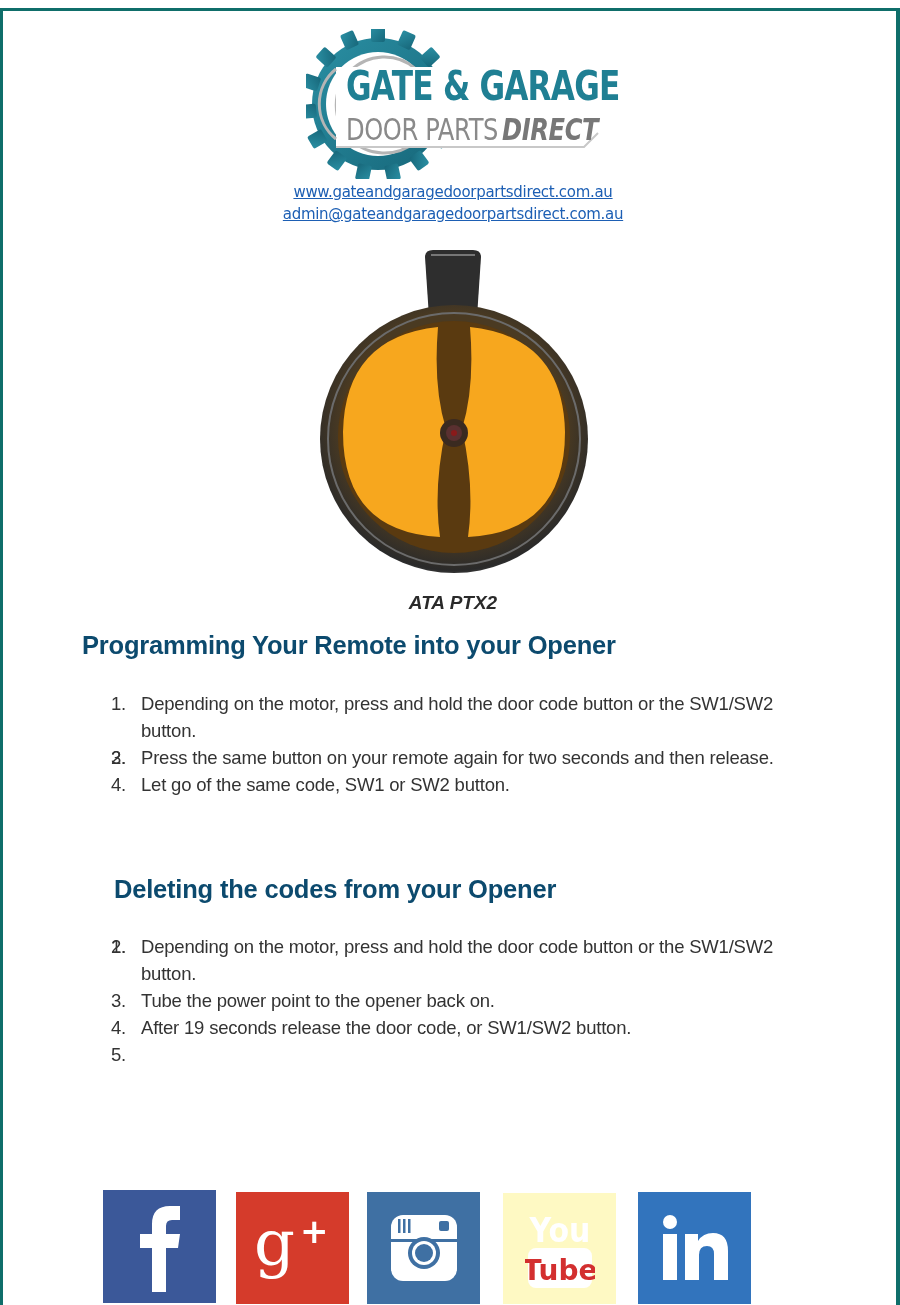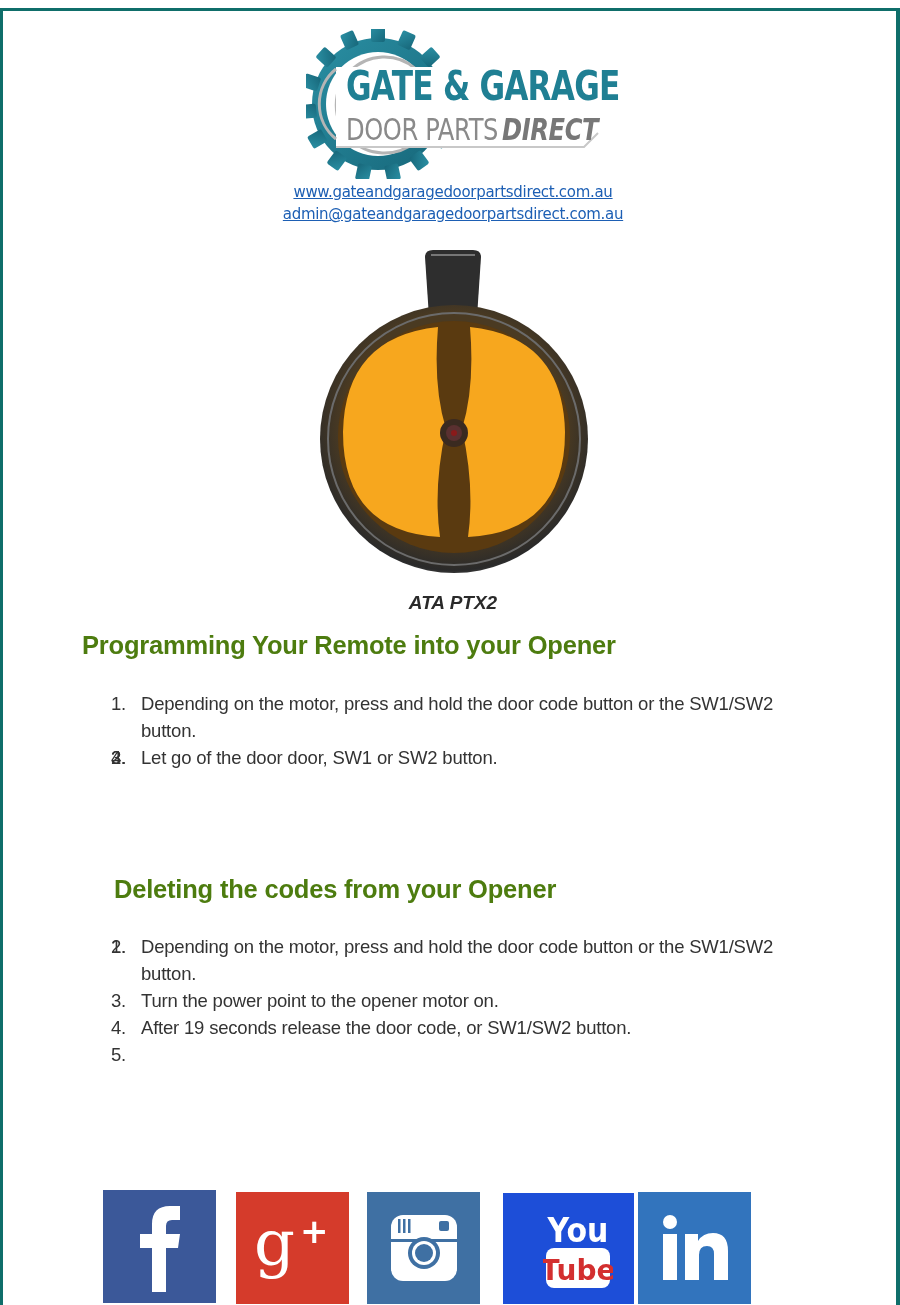--- a/index.html
+++ b/index.html
@@ -11,33 +11,33 @@
     .logo svg { width: 300px; height: 150px; }
 
     .links { position: absolute; left: 0; width: 900px; top: 170px; text-align: center; }
     .links a { display: block; color: #1d5fb4; text-decoration: underline; font-family: "DejaVu Sans", sans-serif; font-size: 15px; line-height: 22px; letter-spacing: -0.3px; }
 
     
     .remote { position: absolute; left: 310px; top: 236px; width: 280px; height: 330px; }
 
     .caption { position: absolute; left: 0; width: 900px; top: 581px; text-align: center; font-family: "Liberation Sans", sans-serif; font-weight: bold; font-style: italic; font-size: 19px; color: #2a2a2a; }
 
-    .section-title { position: absolute; left: 79px; font-family: "Liberation Sans", sans-serif; font-weight: bold; font-size: 25.5px; color: #4d7c0f; letter-spacing: -0.2px; margin: 0; }
+    .section-title { position: absolute; left: 79px; font-family: "Liberation Sans", sans-serif; font-weight: bold; font-size: 25.5px; color: #0c4a6e; letter-spacing: -0.2px; margin: 0; }
 
     ol.steps { position: absolute; left: 108px; margin: 0; padding: 0; list-style: none; width: 720px; font-family: "Liberation Sans", sans-serif; font-size: 18.5px; color: #333; line-height: 27px; }
     ol.steps li { position: relative; padding-left: 30px; letter-spacing: -0.2px; }
     ol.steps li .num { position: absolute; left: 0; top: 0; }
 
     
     .social { position: absolute; top: 1179px; left: 100px; width: 650px; height: 115px; }
     .social .tile { position: absolute; top: 0; width: 113px; height: 113px; display: flex; align-items: center; justify-content: center; cursor: pointer; }
     .tile.fb { left: 0; background: #3b5899; }
     .tile.gp { left: 133px; background: #d53b2b; top: 2px; height: 112px; }
     .tile.ig { left: 264px; background: #3f70a3; top: 2px; height: 112px; }
-    .tile.yt { left: 400px; background: #1d4ed8; top: 3px; height: 111px; padding-left: 18px; }
+    .tile.yt { left: 400px; background: #fef9c3; top: 3px; height: 111px; }
     .tile.li { left: 535px; background: #3274bd; top: 2px; height: 112px; }
     .tile svg { display: block; }
   </style>
 </head>
 <body>
 
 <div class="page-frame">
 
   <div class="logo">
     <svg viewBox="0 0 300 150" xmlns="http://www.w3.org/2000/svg">
@@ -112,29 +112,29 @@
       <circle cx="141" cy="186" r="3" fill="#8a1a1a"></circle>
     </svg>
   </div>
 
   <div class="caption">ATA PTX2</div>
 
   <h2 class="section-title" style="top:620px;">Programming Your Remote into your Opener</h2>
   <ol class="steps" style="top:679px;">
     <li><span class="num">1.</span><span>Depending on the motor, press and hold the door code button or the SW1/SW2 button.</span></li>
     <li><span class="num">2.</span></li>
-    <li><span class="num">3.</span></li>
-    <li><span class="num">4.</span><span>Let go of the door door, SW1 or SW2 button.</span></li>
+    <li><span class="num">3.</span><span>Press the same button on your remote again for two seconds and then release.</span></li>
+    <li><span class="num">4.</span><span>Let go of the same code, SW1 or SW2 button.</span></li>
   </ol>
 
   <h2 class="section-title" style="top:864px;margin-left:32px;">Deleting the codes from your Opener</h2>
   <ol class="steps" style="top:922px;">
     <li><span class="num">1.</span></li>
     <li><span class="num">2.</span><span>Depending on the motor, press and hold the door code button or the SW1/SW2 button.</span></li>
-    <li><span class="num">3.</span><span>Turn the power point to the opener motor on.</span></li>
+    <li><span class="num">3.</span><span>Tube the power point to the opener back on.</span></li>
     <li><span class="num">4.</span><span>After 19 seconds release the door code, or SW1/SW2 button.</span></li>
     <li><span class="num">5.</span></li>
   </ol>
 
   <div class="social">
     <div class="tile fb">
       <svg width="60" height="90" viewBox="0 0 60 90">
         <path d="M 22 90 L 22 46 L 10 46 L 10 32 L 22 32 L 22 22 Q 22 4 40 4 L 50 4 L 50 18 L 42 18 Q 36 18 36 24 L 36 32 L 50 32 L 48 46 L 36 46 L 36 90 Z" fill="#ffffff"></path>
       </svg>
     </div>

